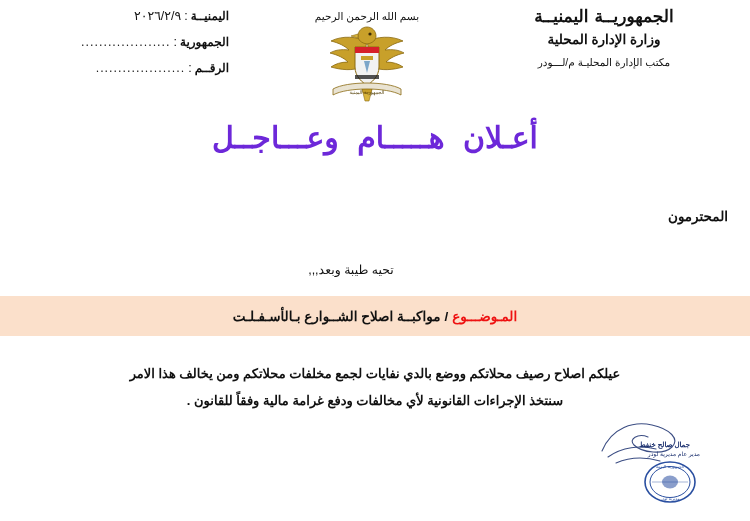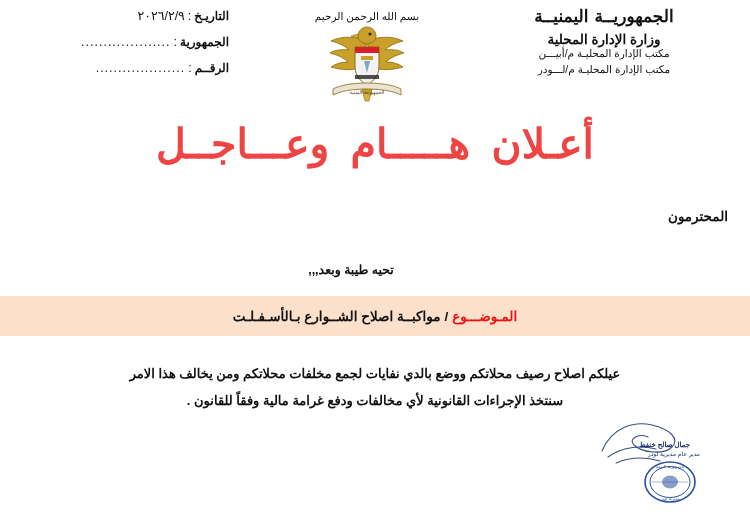--- a/index.html
+++ b/index.html
@@ -102,40 +102,41 @@
     font-size: 17px;
     font-weight: bold;
     letter-spacing: 0.5px;
     color: #111;
     margin-bottom: 5px;
   }
   .ministry-title {
     font-size: 13.5px;
     font-weight: bold;
     color: #111;
+    margin-bottom: 9px;
   }
   .office-line {
     font-size: 10.5px;
     color: #111;
     letter-spacing: 0.5px;
     margin-bottom: 4px;
   }
 
   
   .headline-wrap {
     position: absolute;
     top: 120px;
     right: 0;
     left: 0;
     text-align: center;
   }
   .headline {
     display: inline-block;
-    color: #ef4444;
-    font-size: 41px;
+    color: #6d28d9;
+    font-size: 30px;
     font-weight: bold;
     letter-spacing: 7px;
     word-spacing: 10px;
     direction: rtl;
   }
 
   
   .addressee-row {
     position: absolute;
     top: 208px;
@@ -159,21 +160,21 @@
     color: #111;
   }
 
   .greeting {
     position: absolute;
     top: 262px;
     right: 0;
     left: 0;
     text-align: center;
     font-size: 12.5px;
-    font-weight: bold;
+    font-weight: normal;
     color: #111;
     direction: rtl;
     padding-right: 48px;
     box-sizing: border-box;
   }
 
   
   .subject-band {
     position: absolute;
     top: 296px;
@@ -267,21 +268,21 @@
 </style>
 </head>
 <body>
 
 <div class="page">
 
   <div class="header">
 
     <div class="meta-block">
       <div class="meta-row">
-        <span class="meta-label">التاريـخ</span>
+        <span class="meta-label">اليمنيــة</span>
         <span class="meta-sep">:</span>
         <span class="meta-value">٢٠٢٦/٢/٩</span>
       </div>
       <div class="meta-row">
         <span class="meta-label">الجمهورية</span>
         <span class="meta-sep">:</span>
         <span class="meta-dots">....................</span>
       </div>
       <div class="meta-row">
         <span class="meta-label">الرقــم</span>
@@ -315,21 +316,20 @@
 
           <path d="M12 66 C26 58 66 58 80 66 L80 72 C66 64 26 64 12 72 Z" fill="#e9e3d2" stroke="#8a6a12" stroke-width="0.8"></path>
           <text x="46" y="70.5" font-size="5" text-anchor="middle" fill="#5a4710" font-family="DejaVu Sans, sans-serif">الجمهورية اليمنية</text>
         </svg>
       </div>
     </div>
 
     <div class="ministry-block">
       <div class="rep-title">الجمهوريــة اليمنيــة</div>
       <div class="ministry-title">وزارة الإدارة المحلية</div>
-      <div class="office-line">مكتب الإدارة المحليـة م/أبيـــن</div>
       <div class="office-line">مكتب الإدارة المحليـة م/لـــودر</div>
     </div>
   </div>
 
   <div class="headline-wrap">
     <span class="headline">أعـلان هـــــام وعـــاجــل</span>
   </div>
 
   <div class="addressee-row">
     <span class="respect">المحترمون</span>

